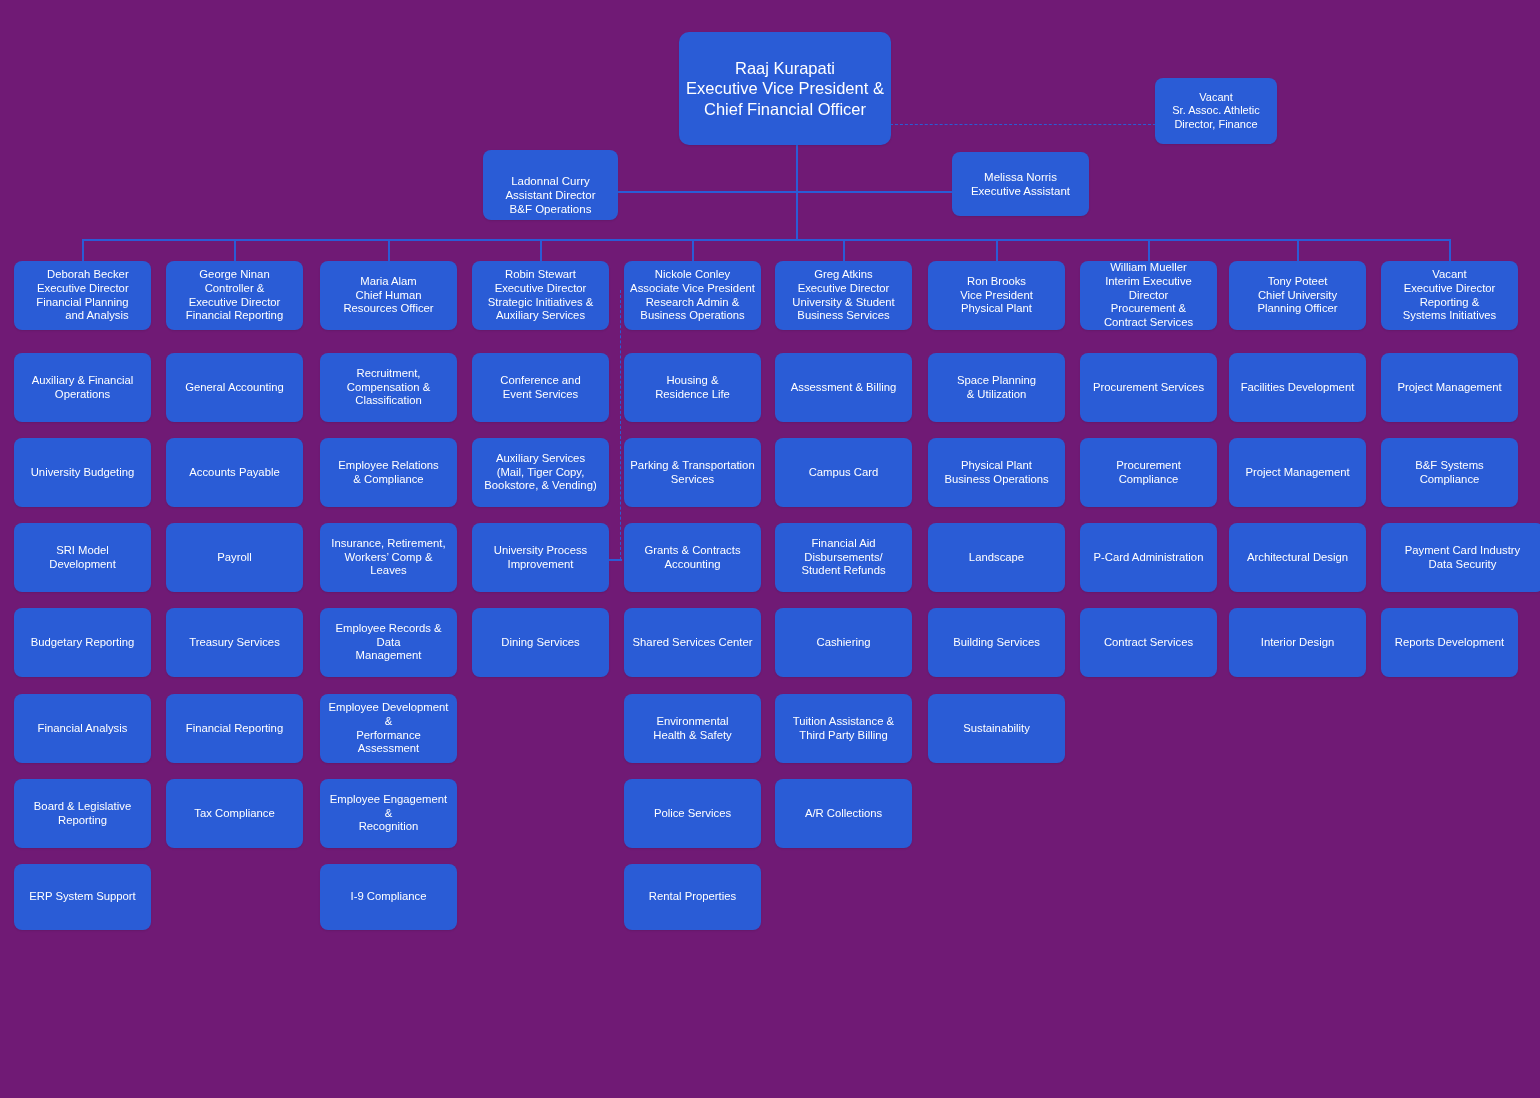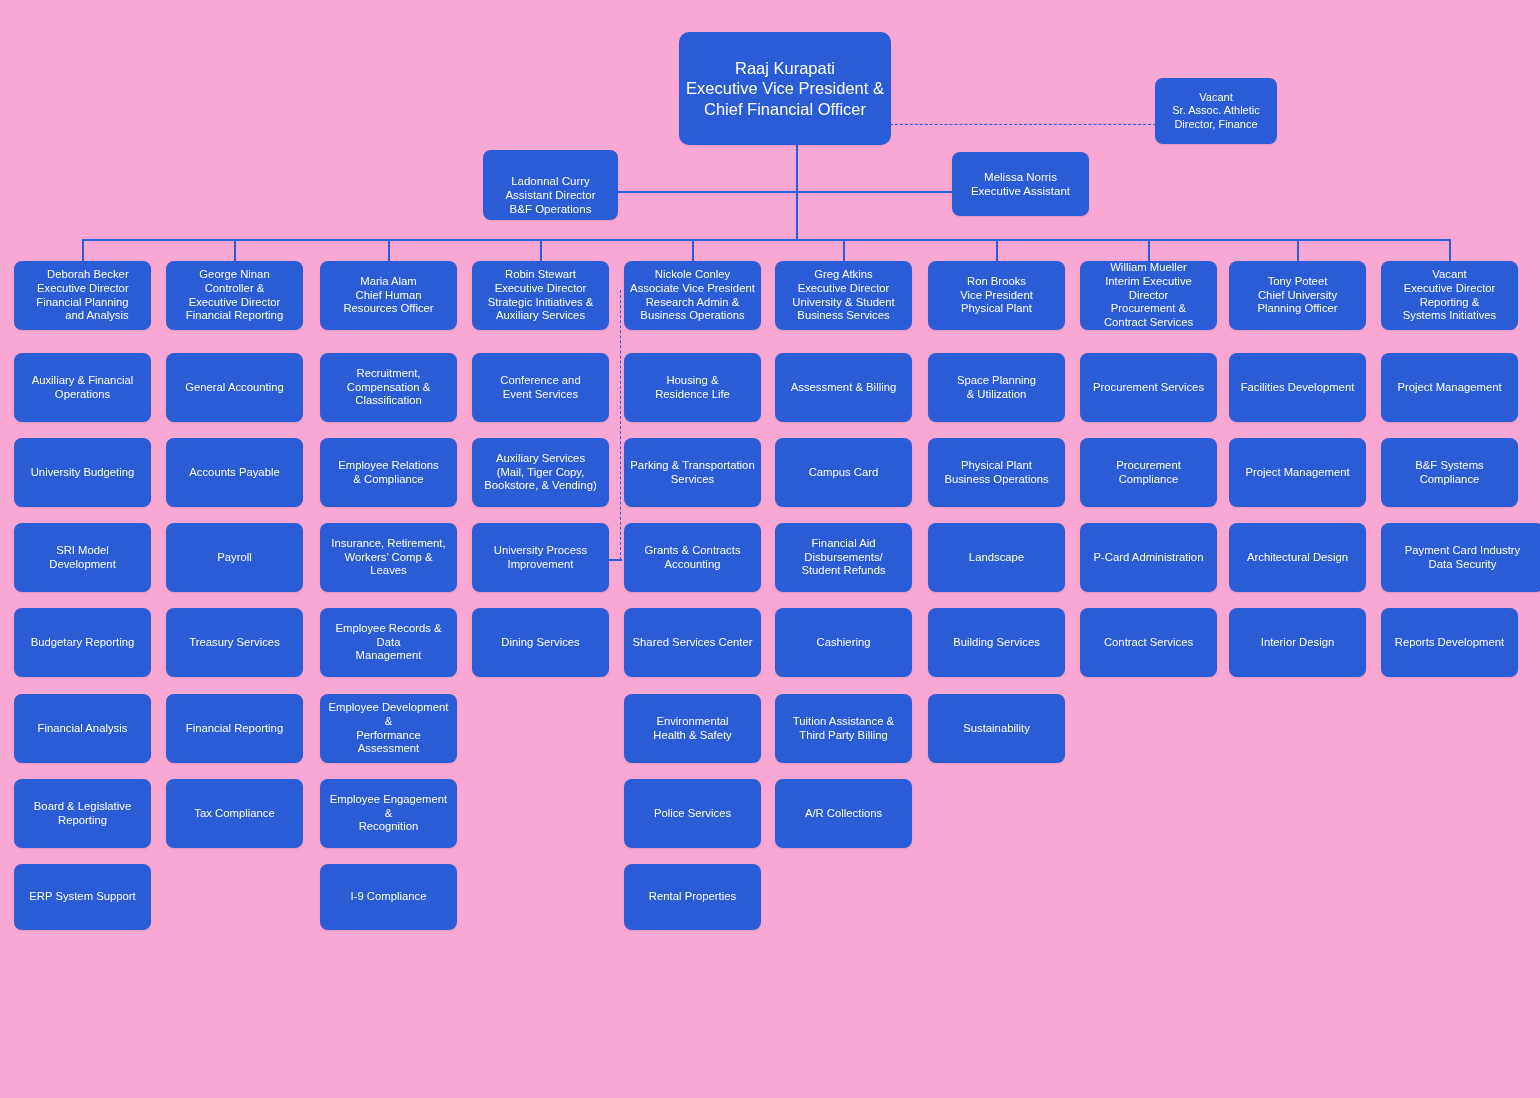--- a/index.html
+++ b/index.html
@@ -9,21 +9,21 @@
     background: #ffffff;
   }
   body {
     font-family: "Liberation Sans", sans-serif;
     -webkit-font-smoothing: antialiased;
   }
   #chart {
     position: relative;
     width: 1540px;
     height: 1098px;
-    background: #f9a8d4;
+    background: #701a75;
     overflow: hidden;
   }
   .node {
     position: absolute;
     background: #2A5CD6;
     color: #ffffff;
     border-radius: 8px;
     display: flex;
     align-items: center;
     justify-content: center;

